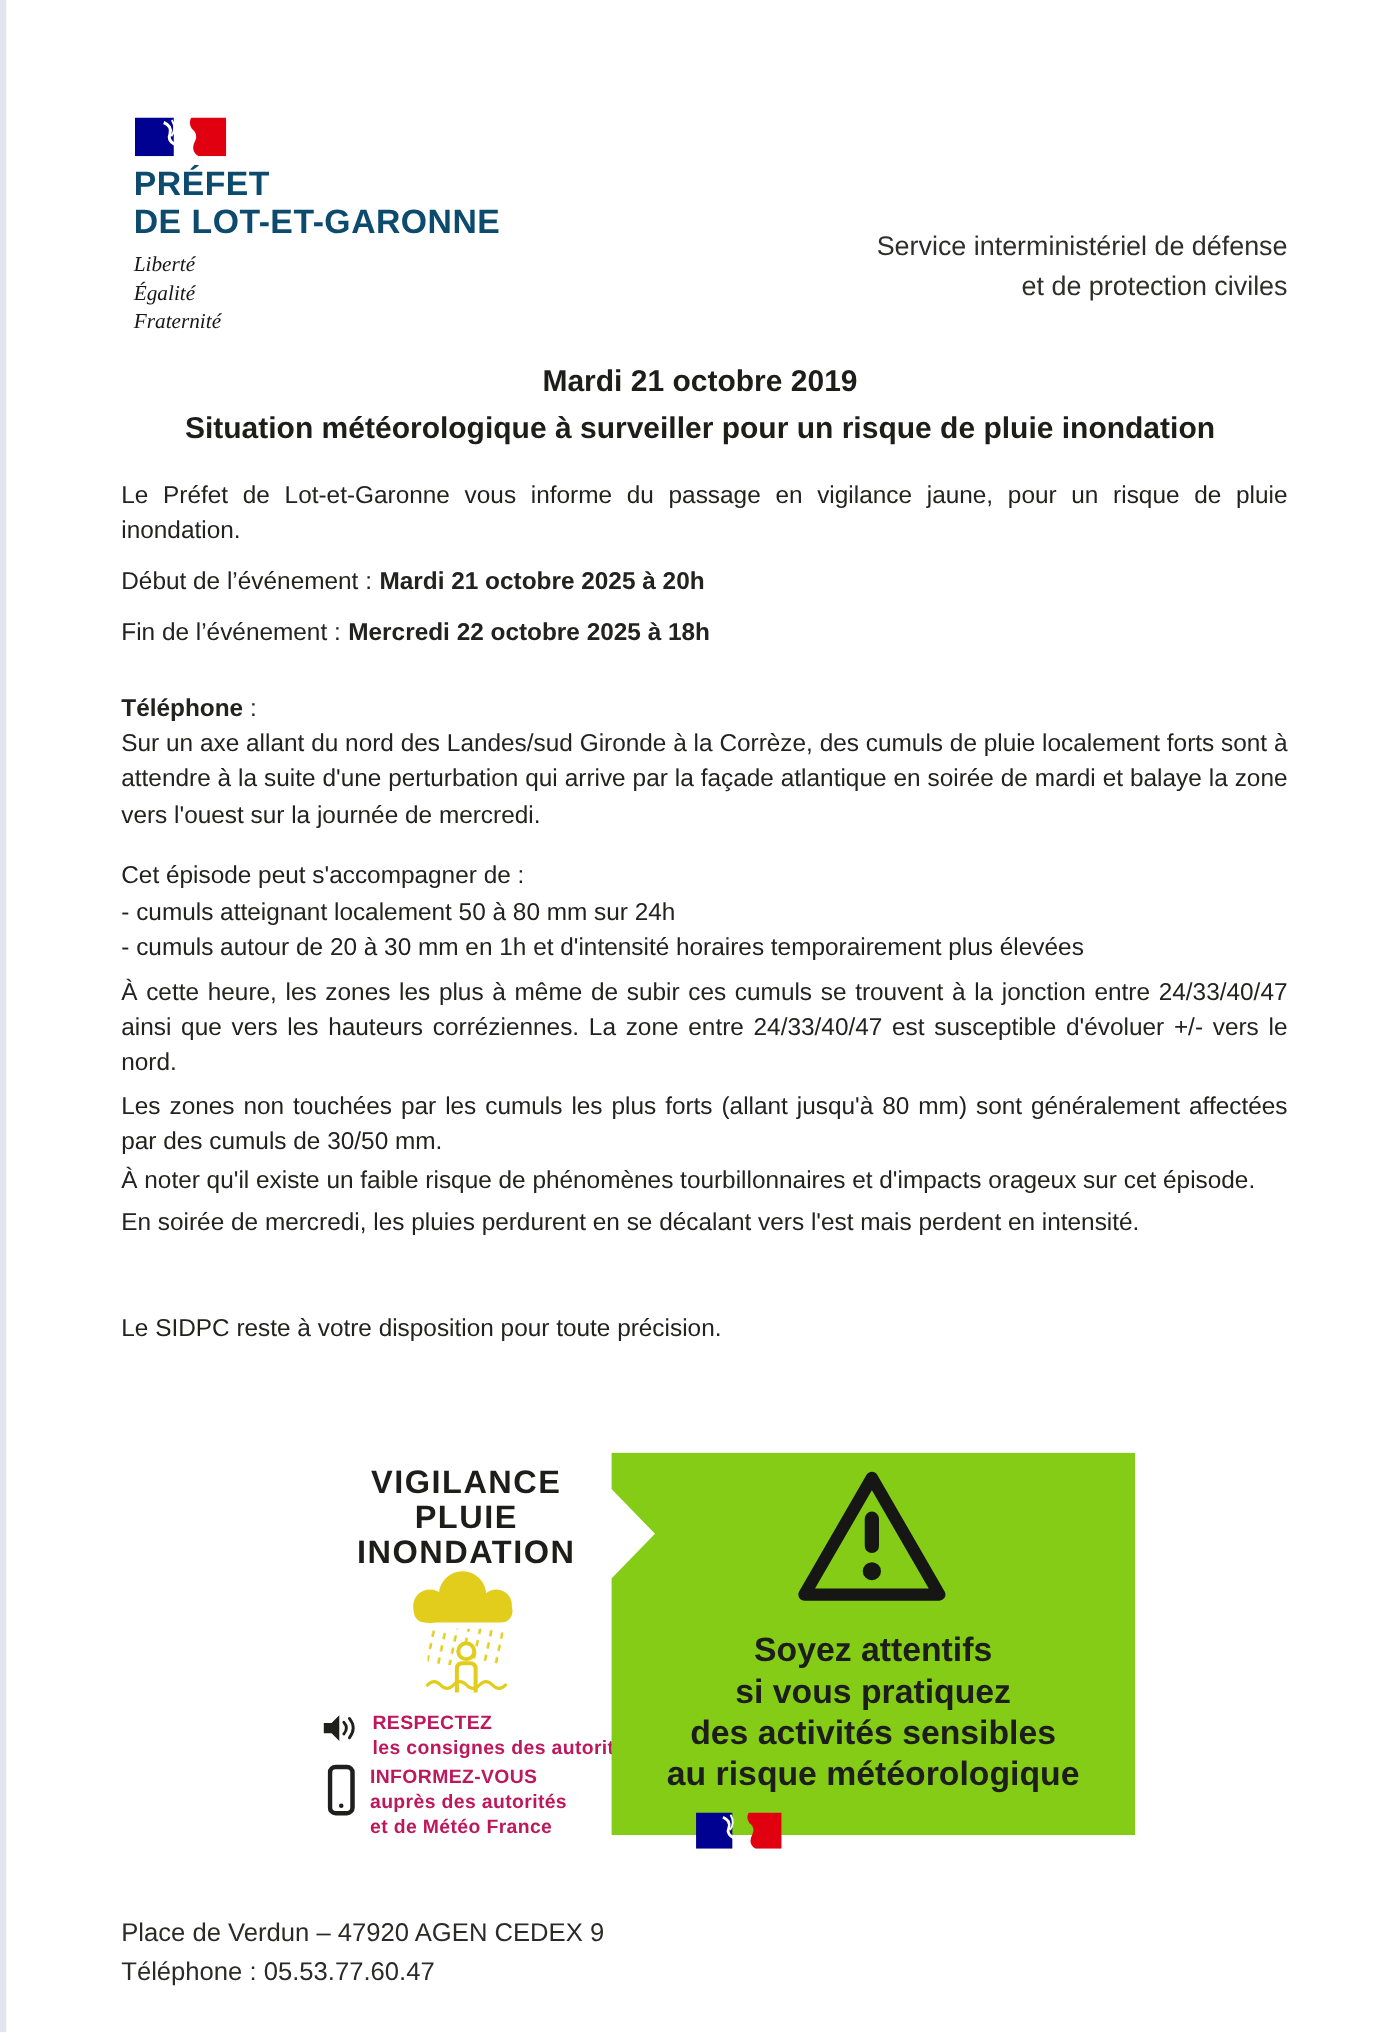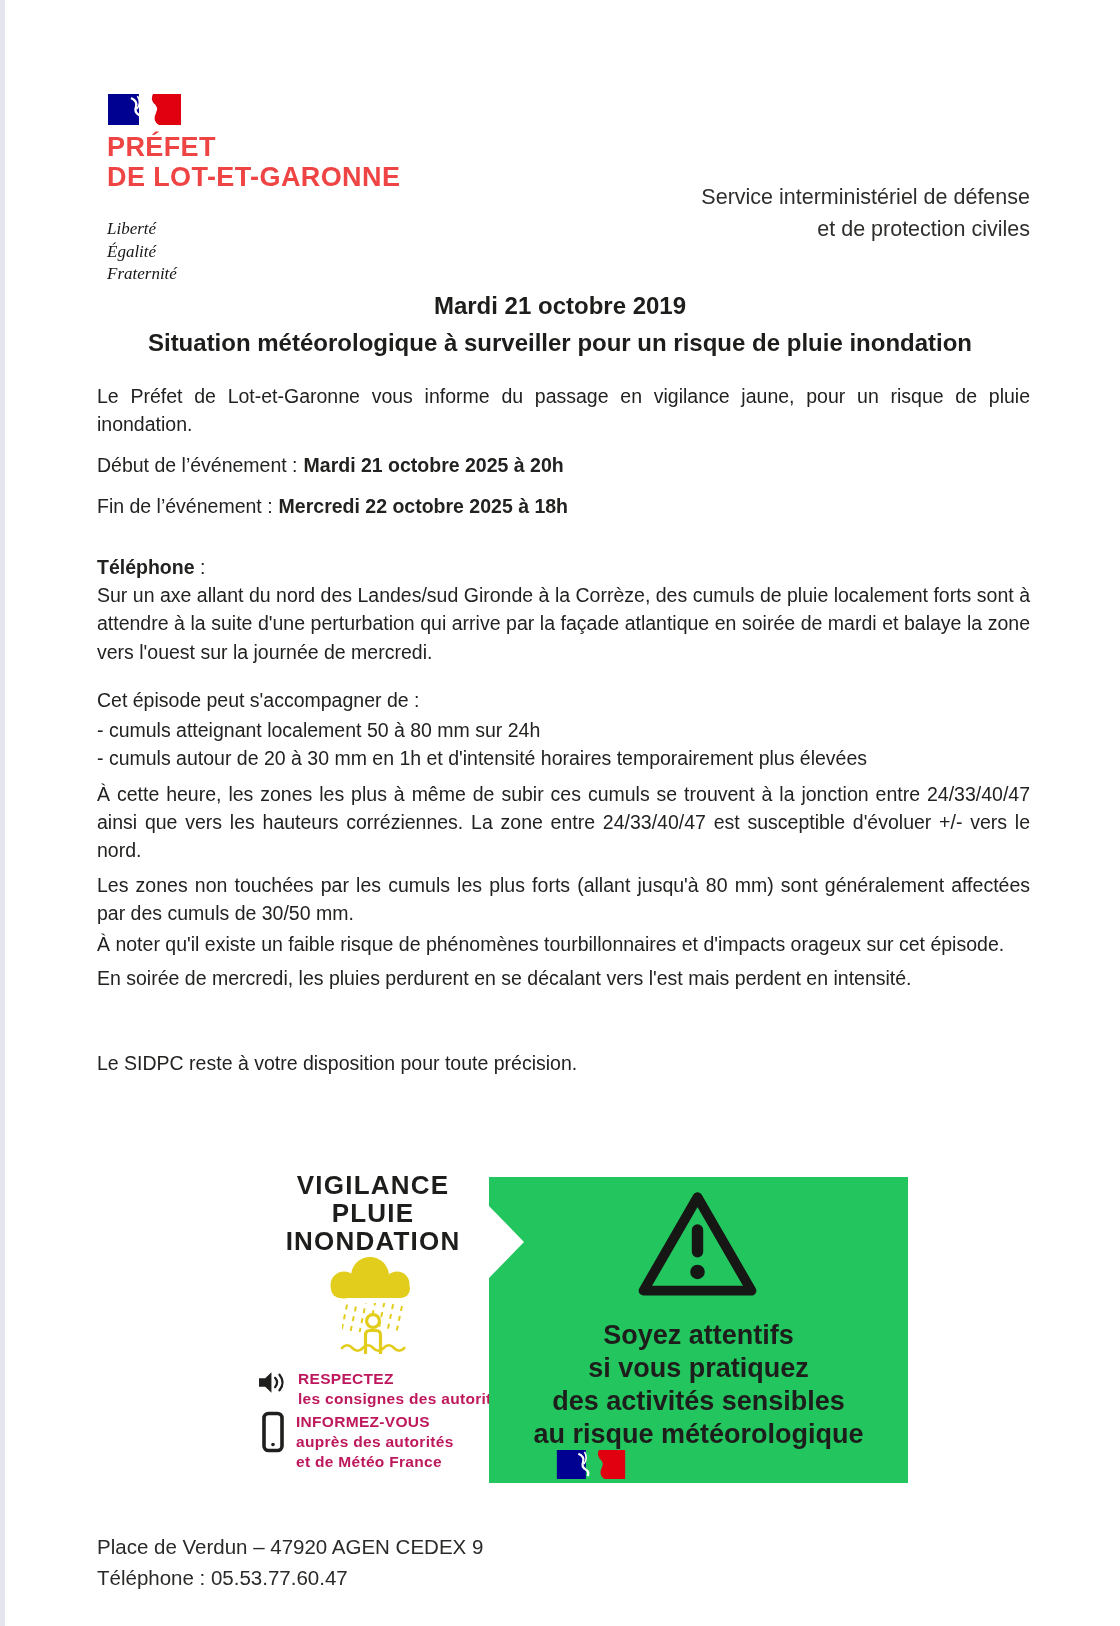--- a/index.html
+++ b/index.html
@@ -5,22 +5,22 @@
   html,body{margin:0;padding:0;background:#ffffff;}
   .page{
     position:relative;width:1120px;height:1626px;background:#ffffff;overflow:hidden;
     font-family:"Liberation Sans","DejaVu Sans",sans-serif;color:#1d1d1b;
   }
   .edge-strip{position:absolute;left:0;top:0;width:5px;height:100%;background:#e4e4ee;}
 
   
   .logo-block{position:absolute;left:107px;top:94px;}
   .flag{display:block;width:73px;height:31px;margin-left:1px;}
-  .agency{margin-top:7px;font-weight:bold;font-size:27px;line-height:1.12;letter-spacing:.4px;color:#ef4444;}
-  .motto{margin-top:26px;font-family:"Liberation Serif","DejaVu Serif",serif;font-style:italic;font-size:17px;line-height:1.3;color:#161616;}
+  .agency{margin-top:7px;font-weight:bold;font-size:27px;line-height:1.12;letter-spacing:.4px;color:#0c4a6e;}
+  .motto{margin-top:9px;font-family:"Liberation Serif","DejaVu Serif",serif;font-style:italic;font-size:17px;line-height:1.3;color:#161616;}
   .service{position:absolute;right:90px;top:181px;text-align:right;font-size:21.5px;line-height:1.5;color:#2e2e2c;}
 
   
   .doc-title{position:absolute;left:0;right:0;top:287px;text-align:center;font-weight:bold;font-size:24px;line-height:1.55;color:#1d1d1b;}
 
   
   .body{position:absolute;left:97px;top:382px;width:933px;font-size:19.5px;line-height:1.44;color:#222220;}
   .body p{margin:0;}
   .just{text-align:justify;}
   .intro{margin-bottom:13px !important;}
@@ -157,21 +157,21 @@
       <rect x="2" y="2.5" width="18" height="37" rx="4.5" fill="none" stroke="#1f1f1d" stroke-width="3.6"></rect>
       <circle cx="11" cy="33.5" r="1.8" fill="#1f1f1d"></circle>
     </svg>
     <div class="txt">
       <div class="t">INFORMEZ-VOUS</div>
       <div class="t">auprès des autorités</div>
       <div class="t">et de Météo France</div>
     </div>
   </div>
 
-  <div class="vig-panel" style="background-color: #22c55e; margin-top: 15px;">
+  <div class="vig-panel" style="background-color: #84cc16;">
     <svg class="warn" viewBox="0 0 120 108">
       <path d="M60,8 L112,98 L8,98 Z" fill="none" stroke="#161614" stroke-width="9.5" stroke-linejoin="round"></path>
       <rect x="54.5" y="34" width="11" height="32" rx="5.5" fill="#161614"></rect>
       <circle cx="60" cy="80" r="7" fill="#161614"></circle>
     </svg>
     <div class="vig-msg">
       <div>Soyez attentifs</div>
       <div>si vous pratiquez</div>
       <div>des activités sensibles</div>
       <div>au risque météorologique</div>

